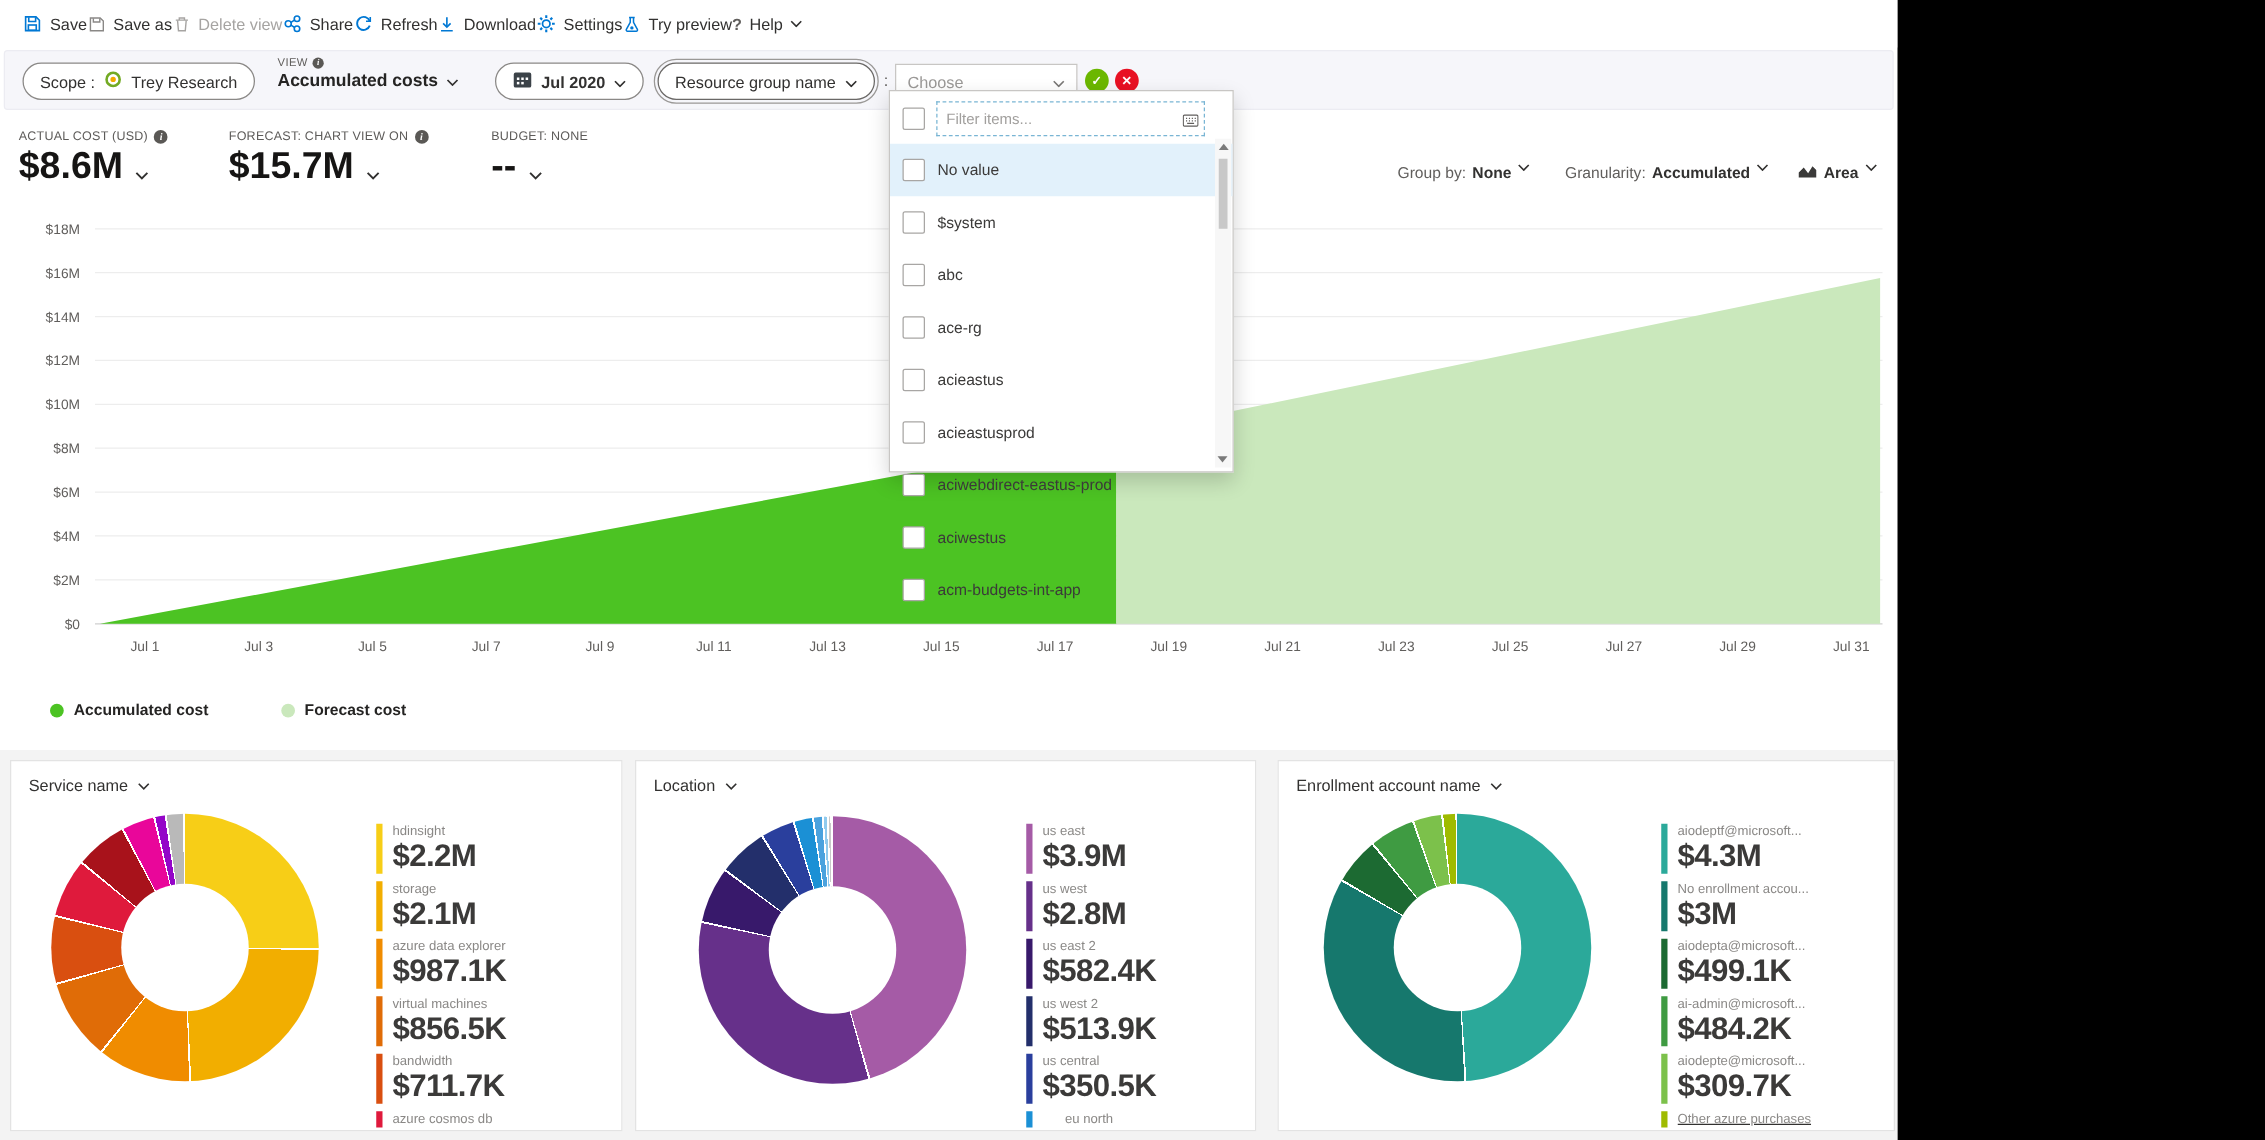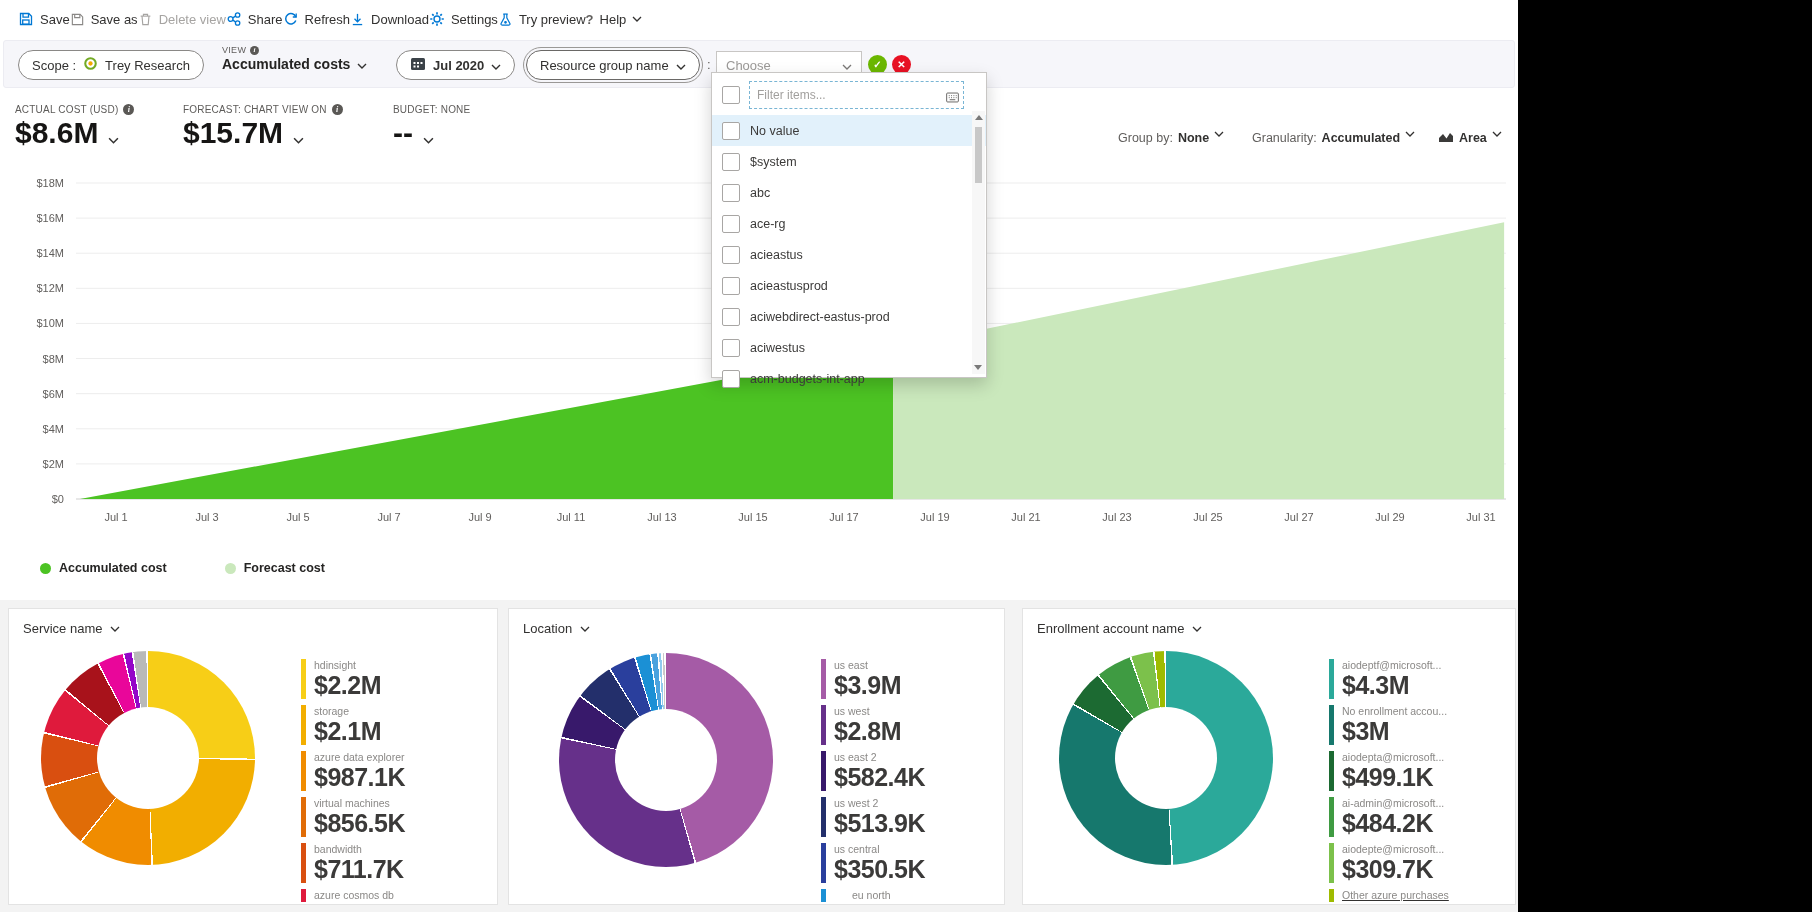--- a/index.html
+++ b/index.html
@@ -36,21 +36,21 @@
   .dd-panel{position:absolute;left:711px;top:72px;width:276px;height:306px;background:#fff;
     border:1px solid #c8c6c4;box-shadow:0 7px 16px rgba(0,0,0,.18);z-index:6;box-sizing:border-box;}
   .dd-filter-row{display:flex;align-items:center;gap:9px;padding:8px 22px 6px 10px;}
   .checkbox{width:16px;height:16px;border:1px solid #a8a6a4;border-radius:2px;background:#fff;flex:none;}
   .dd-input-wrap{position:relative;flex:1;}
   .dd-filter-input{width:100%;height:28px;border:1px dashed #79b5d4;box-sizing:border-box;
     padding:0 24px 0 7px;font-size:12px;color:#3b3a39;outline:none;background:#fff;
     font-family:"Liberation Sans",sans-serif;}
   .dd-filter-input::placeholder{color:#a19f9d;}
   .kbd-icon{position:absolute;right:5px;top:8px;}
-  .dd-option{display:flex;align-items:center;gap:10px;height:31px;padding-left:10px;font-size:12.5px;color:#3b3a39;}
+  .dd-option{display:flex;align-items:center;gap:10px;height:42px;padding-left:10px;font-size:12.5px;color:#3b3a39;}
   .dd-option.hl{background:#e2f1fb;}
   .dd-scrollbar{position:absolute;right:1px;top:38px;bottom:3px;width:13px;background:#f7f7f7;}
   .sb-up,.sb-down{width:0;height:0;border-left:4px solid transparent;border-right:4px solid transparent;margin:4px auto;}
   .sb-up{border-bottom:5px solid #7a7a7a;}
   .sb-down{border-top:5px solid #7a7a7a;position:absolute;bottom:0;left:2px;}
   .sb-thumb{position:absolute;left:3px;top:16px;width:7px;height:56px;background:#c8c8c8;}
   
   .kpi{position:absolute;top:104px;}
   .kpi.k0{left:15px;} .kpi.k1{left:183px;} .kpi.k2{left:393px;}
   .kpi-label{font-size:10px;color:#5d5b59;display:flex;align-items:center;gap:5px;letter-spacing:.2px;}

